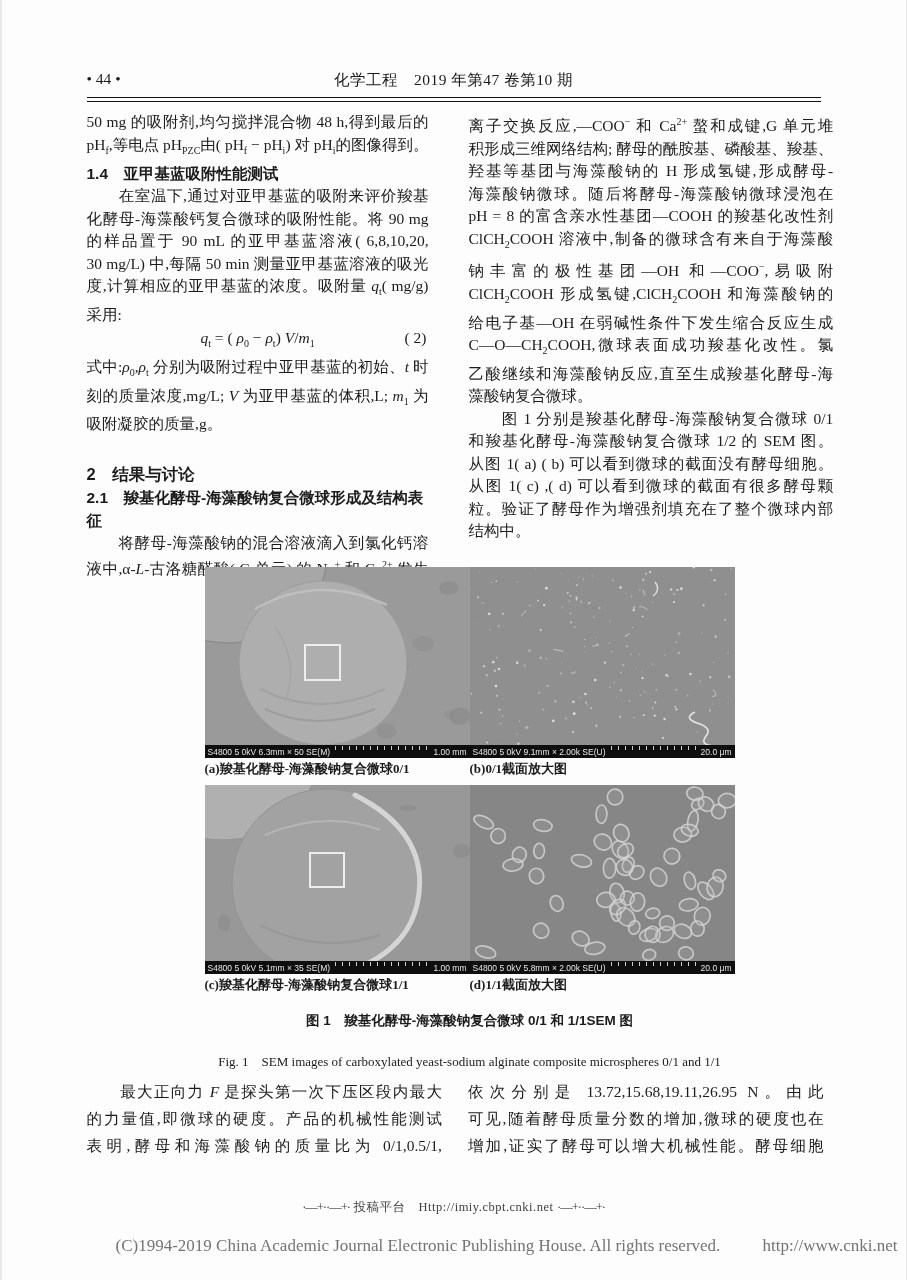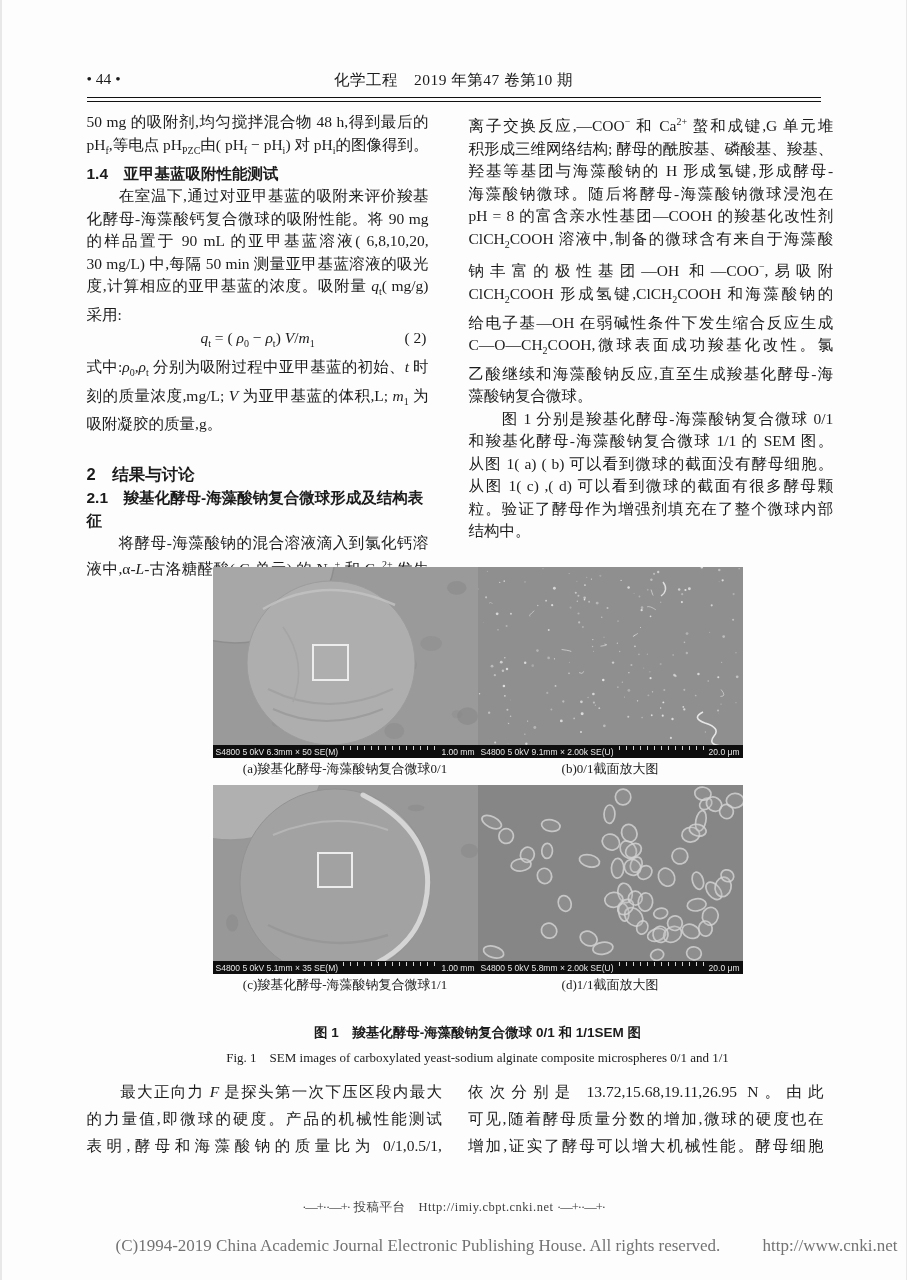--- a/index.html
+++ b/index.html
@@ -18,34 +18,34 @@
   .tline{text-align:justify;text-align-last:justify;text-justify:inter-character;white-space:nowrap;}
   .tline-last{text-align-last:left;white-space:normal;}
   .h-sub{font-weight:bold;font-size:15.5px;line-height:23px;
          font-family:"Liberation Sans","DejaVu Sans",sans-serif;}
   .h-sec{font-weight:bold;font-size:16.5px;line-height:24px;margin-top:26px;
          font-family:"Liberation Sans","DejaVu Sans",sans-serif;}
   .eq-row{position:relative;line-height:24px;text-align:center;font-size:15.5px;}
   .eq-num{position:absolute;right:2px;top:0;}
   sub,sup{font-size:10px;}
   
-  .figure{position:absolute;top:567px;left:189px;width:530px;padding-left:22px;}
+  .figure{position:absolute;top:567px;left:181px;width:530px;padding-left:22px;}
   .sem-row{display:flex;width:530px;}
   .sem-panel{width:265px;}
   .sem-panel svg{display:block;width:265px;}
   .sem-bar{height:13px;background:#0e0e0e;color:#e8e8e8;display:flex;align-items:center;
            padding:0 3px;font-size:8.5px;font-family:"Liberation Sans","DejaVu Sans",sans-serif;
            white-space:nowrap;}
   .sem-ticks{flex:1;height:4px;margin:1px 5px 0 5px;align-self:flex-start;
              background:repeating-linear-gradient(90deg,#cfcfcf 0 1px,transparent 1px 7px);}
   .cap-row{display:flex;width:530px;height:22px;margin-bottom:5px;}
-  .cap{flex:1;text-align:center;font-size:13px;line-height:22px;}
-  .figcap-zh{text-align:center;font-weight:bold;font-size:13.5px;line-height:21px;margin-top:26px;
+  .cap{flex:1;font-size:13px;line-height:22px;font-weight:bold;}
+  .figcap-zh{text-align:center;font-weight:bold;font-size:13.5px;line-height:21px;margin-top:14px;
              font-family:"Liberation Sans","DejaVu Sans",sans-serif;}
-  .figcap-en{text-align:center;font-size:13px;line-height:21px;margin-top:4px;}
+  .figcap-en{text-align:center;font-size:13px;line-height:21px;margin-top:20px;}
   
   .bottom-cols{position:absolute;top:1078px;left:85px;width:737px;
                display:grid;grid-template-columns:1fr 1fr;column-gap:26px;}
   .bottom-cols .col{line-height:27px;}
   
   .footer{position:absolute;top:1199px;left:0;right:0;text-align:center;font-size:12.5px;
           color:#404040;letter-spacing:.5px;}
   .footer .orn{letter-spacing:-1px;}
   .copyright{position:absolute;top:1236px;left:8px;right:8px;font-size:17px;color:#737373;text-align:right;}
   .copyright .cw-url{margin-left:38px;}
@@ -102,21 +102,21 @@
           <div class="tline">ClCH<sub>2</sub>COOH 溶液中,制备的微球含有来自于海藻酸</div>
           <div class="tline">钠丰富的极性基团—OH 和—COO<sup>−</sup>,易吸附</div>
           <div class="tline">ClCH<sub>2</sub>COOH 形成氢键,ClCH<sub>2</sub>COOH 和海藻酸钠的</div>
           <div class="tline">给电子基—OH 在弱碱性条件下发生缩合反应生成</div>
           <div class="tline">C—O—CH<sub>2</sub>COOH,微球表面成功羧基化改性。氯</div>
           <div class="tline">乙酸继续和海藻酸钠反应,直至生成羧基化酵母-海</div>
           <div class="tline tline-last">藻酸钠复合微球。</div>
         </div>
       <div>
           <div class="tline">　　图 1 分别是羧基化酵母-海藻酸钠复合微球 0/1</div>
-          <div class="tline">和羧基化酵母-海藻酸钠复合微球 1/1 的 SEM 图。</div>
+          <div class="tline">和羧基化酵母-海藻酸钠复合微球 1/2 的 SEM 图。</div>
           <div class="tline">从图 1( a) ( b) 可以看到微球的截面没有酵母细胞。</div>
           <div class="tline">从图 1( c) ,( d) 可以看到微球的截面有很多酵母颗</div>
           <div class="tline">粒。验证了酵母作为增强剂填充在了整个微球内部</div>
           <div class="tline tline-last">结构中。</div>
         </div>
     </div>
   </div>
 
   <div class="figure">
 

